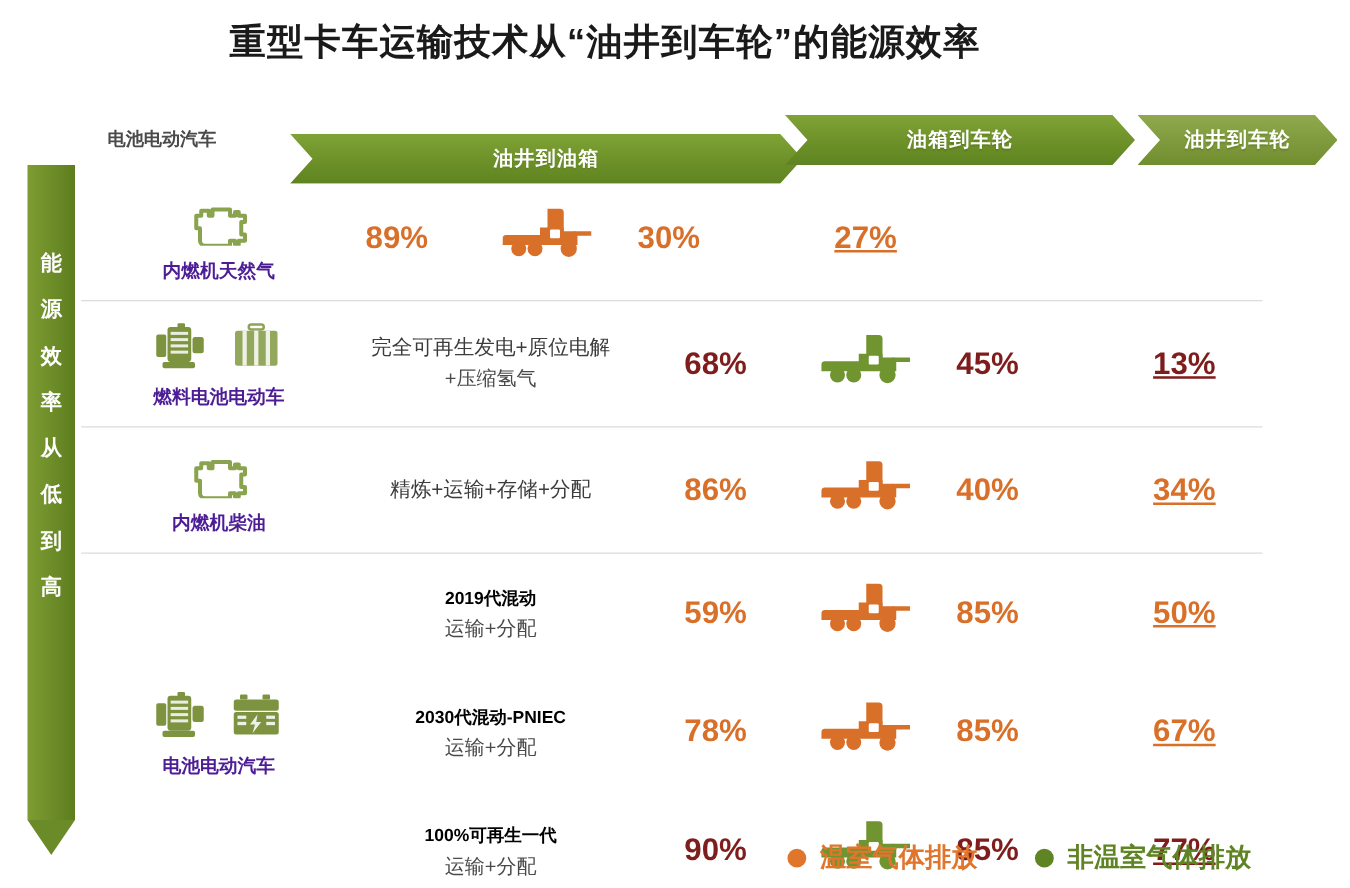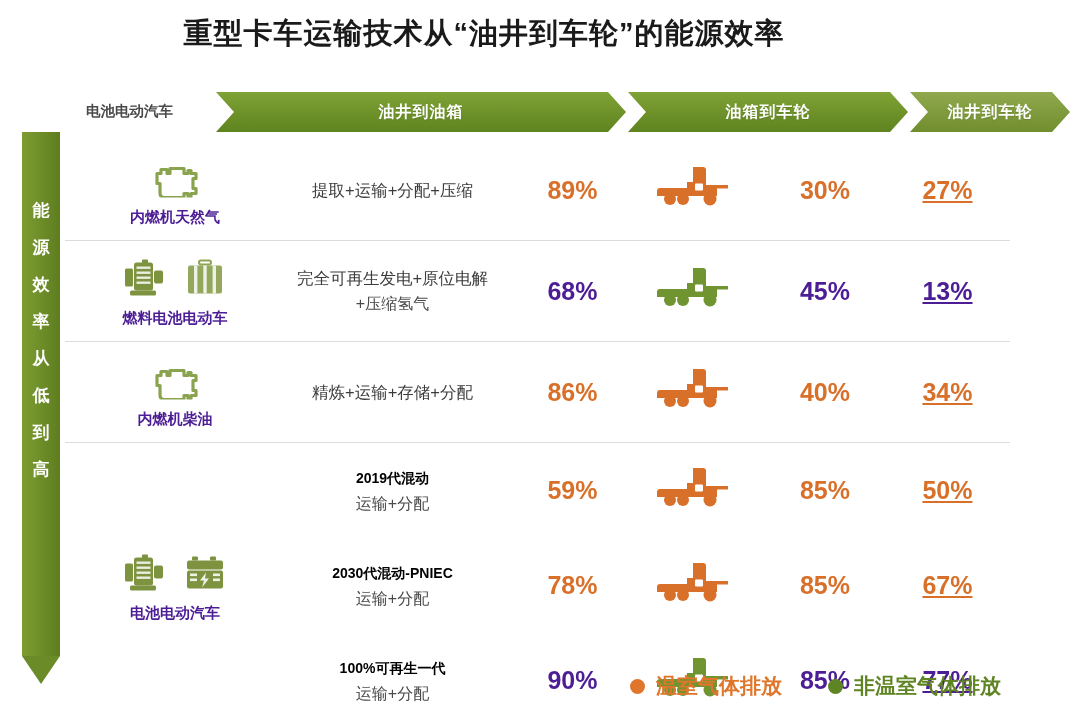--- a/index.html
+++ b/index.html
@@ -88,21 +88,21 @@
     color: #ffffff;
     font-size: 16px;
     font-weight: bold;
     display: flex;
     align-items: center;
     justify-content: center;
     letter-spacing: 1px;
     text-shadow: 0 1px 1px rgba(0,0,0,.12);
     clip-path: polygon(0 0, calc(100% - 18px) 0, 100% 50%, calc(100% - 18px) 100%, 0 100%, 18px 50%);
   }
-  .chev-1 { left: 216px; width: 410px; background: linear-gradient(to bottom, #7fa336 0%, #6d9128 55%, #5f8320 100%); }
+  .chev-1 { left: 232px; width: 410px; background: linear-gradient(to bottom, #7fa336 0%, #6d9128 55%, #5f8320 100%); margin-top: 15px; }
   .chev-2 { left: 628px; width: 280px; background: linear-gradient(to bottom, #7fa336 0%, #6d9128 55%, #5f8320 100%); }
   .chev-3 { left: 910px; width: 160px; background: linear-gradient(to bottom, #90a84e 0%, #7e9a3c 55%, #718e2f 100%); }
 
   
   .table {
     position: absolute;
     left: 65px;
     top: 140px;
     width: 945px;
   }
@@ -117,25 +117,25 @@
     display: flex;
     align-items: center;
     height: 95px;
   }
   .subrow.tall { height: 100px; }
 
   .c-tech   { width: 200px; position: relative; height: 100%; }
   .c-proc   { width: 255px; text-align: center; font-size: 16.5px; color: #3c3c3c; line-height: 25px; }
   .c-pct1   { width: 105px; text-align: center; font-size: 25px; font-weight: bold; }
   .c-truck  { width: 140px; text-align: center; }
-  .c-pct2   { width: 120px; text-align: center; font-size: 25px; font-weight: bold; }
+  .c-pct2   { width: 120px; font-size: 25px; font-weight: bold; }
   .c-pct3   { width: 125px; text-align: center; font-size: 25px; font-weight: bold; text-decoration: underline; }
 
   .pct-orange { color: #d9702a; }
-  .pct-green  { color: #4c1d95; }
+  .pct-green  { color: #7f1d1d; }
 
   .proc-strong { font-weight: bold; font-size: 14px; color: #000000; }
   .proc-sub { font-size: 16px; color: #4a4a4a; }
 
   
   .tech-inner {
     position: absolute;
     left: 20px;
     top: 50%;
     transform: translateY(-50%);
@@ -199,23 +199,20 @@
   <div class="hdr-label">电池电动汽车</div>
   <div class="chev chev-1">油井到油箱</div>
   <div class="chev chev-2">油箱到车轮</div>
   <div class="chev chev-3">油井到车轮</div>
 </div>
 
 <div class="table" id="table-body">
     <div class="rowgroup">
       <div class="subrow tall">
         <div class="c-tech"></div>
-        <div class="c-proc">
-          <div class="">提取+运输+分配+压缩</div>
-        </div>
         <div class="c-pct1 pct-orange">89%</div>
         <div class="c-truck"><svg width="76" height="50" viewBox="0 0 76 50">
       <path d="M36,4 h10 a3,3 0 0 1 3,3 v18 h-13 z" fill="#d9702a"></path>
       <path d="M30,19 h19 v3 h8 a3,3 0 0 1 3,3 v8 h-60 v-5 a3,3 0 0 1 3,-3 h27 z" fill="#d9702a"></path>
       <rect x="38" y="20.5" width="8" height="7" rx="1" fill="#ffffff"></rect>
       <path d="M5,27 h18 v4 h-18 z" fill="#d9702a"></path>
       <path d="M57,22 h14 v3.5 h-14 z" fill="#d9702a"></path>
       <circle cx="13" cy="36" r="6" fill="#d9702a"></circle>
       <circle cx="26" cy="36" r="6" fill="#d9702a"></circle>
       <circle cx="53" cy="36" r="6.5" fill="#d9702a"></circle>

